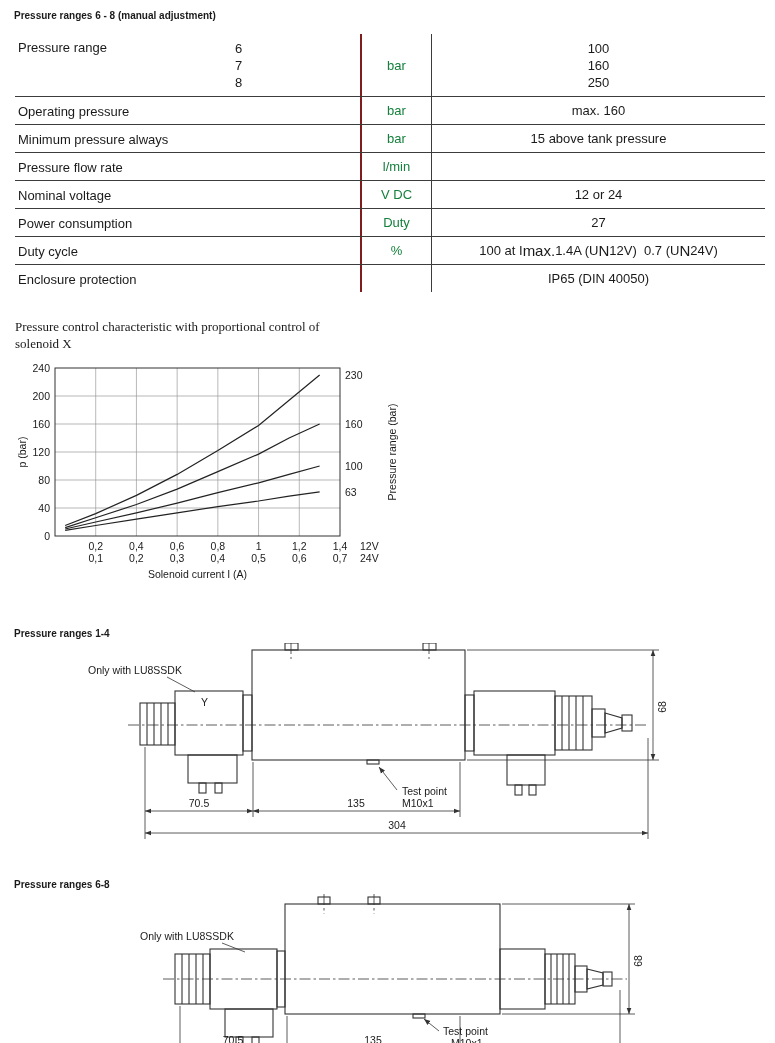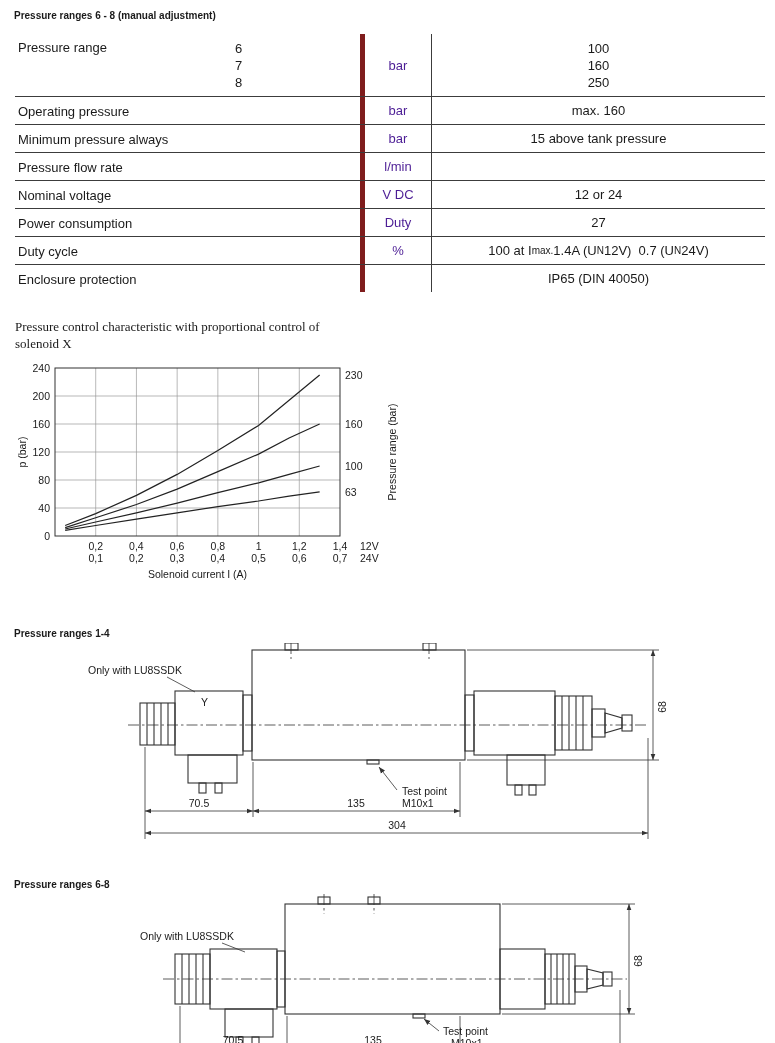--- a/index.html
+++ b/index.html
@@ -14,27 +14,27 @@
   
   .ptable { margin: 13px 10px 0 15px; font-size: 13px; }
   .trow {
     display: grid; grid-template-columns: 345px 72px 1fr;
     border-top: 1px solid #3c3c3c; align-items: stretch; min-height: 28px;
   }
   .trow.first { border-top: none; min-height: 62px; position: relative; }
   .tparam { padding: 6px 0 5px 3px; display: flex; align-items: center; }
   .trow.first .tparam { align-items: flex-start; }
   .tunit {
-    border-left: 5px solid #7f1d1d; border-right: 1px solid #3c3c3c;
-    display: flex; align-items: center; justify-content: center; color: #4c1d95;
+    border-left: 2px solid #7f1d1d; border-right: 1px solid #3c3c3c;
+    display: flex; align-items: center; justify-content: center; color: #15803d;
   }
   .tvalue { display: flex; align-items: center; justify-content: center; text-align: center; padding: 5px 4px; }
   .codes { position: absolute; left: 220px; top: 6px; text-align: center; line-height: 17px; }
   .vals { line-height: 17px; text-align: center; }
-  sub { font-size: 10px; }
+  sub { font-size: 15px; }
 
   
   .chart-wrap { margin: 4px 0 0 15px; }
   .grid { stroke: #9a9a9a; stroke-width: 0.7; }
   .frame { fill: none; stroke: #333; stroke-width: 1; }
   .series { fill: none; stroke: #222; stroke-width: 1.2; }
   .tick { font-size: 10.5px; fill: #1a1a1a; font-family: "Liberation Sans", sans-serif; }
   .end { text-anchor: end; }
   .mid { text-anchor: middle; }
 

